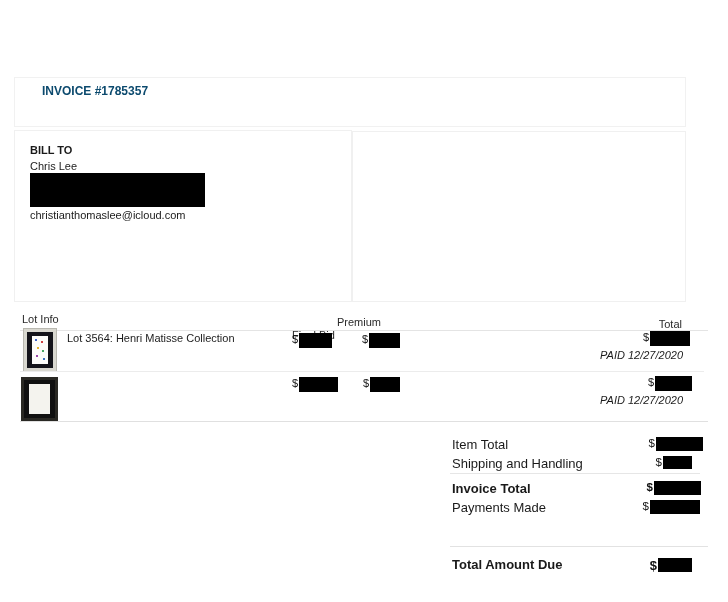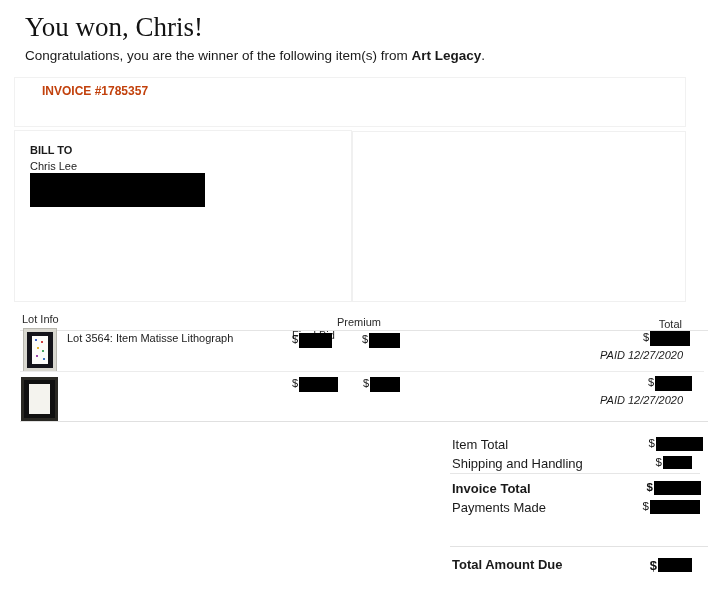--- a/index.html
+++ b/index.html
@@ -10,21 +10,21 @@
   }
   .abs { position:absolute; }
 
   
   .page-title { left:25px; top:12px; font-family:"Liberation Serif", serif; font-size:27px; color:#121212; }
   .page-subtitle { left:25px; top:48px; font-size:13.5px; color:#1a1a1a; }
   .page-subtitle b { font-weight:bold; }
 
   
   .invoice-cell { left:14px; top:77px; width:672px; height:50px; border:1px solid #f1f1f1; }
-  .invoice-number { left:42px; top:84px; font-size:12px; font-weight:bold; color:#c2410c; text-decoration:none; }
+  .invoice-number { left:42px; top:84px; font-size:12px; font-weight:bold; color:#0c4a6e; text-decoration:none; }
   .auction-title { left:42px; top:100px; font-size:12.5px; font-weight:bold; color:#151515; }
 
   
   .cell-left  { left:14px;  top:130px; width:338px; height:172px; border:1px solid #f0f0f0; }
   .cell-right { left:352px; top:131px; width:334px; height:171px; border:1px solid #f0f0f0; }
   .billto-label { left:30px; top:144px; font-size:11px; font-weight:bold; color:#1a1a1a; }
   .billto-name  { left:30px; top:160px; font-size:11px; }
   .billto-redact { left:30px; top:173px; width:175px; height:34px; background:#000; }
   .billto-email { left:30px; top:209px; font-size:11px; color:#1a1a1a; text-decoration:none; }
 
@@ -86,46 +86,43 @@
   .val-paym  { right:28px; top:500px; } .val-paym .redact { width:50px; height:14px; }
   .val-due   { right:36px; top:558px; font-weight:bold; font-size:13px; } .val-due .redact { width:34px; height:14px; }
   .sum-sep1 { left:450px; right:28px; top:473px; background:#e6e6e6; }
   .sum-sep2 { left:450px; right:20px; top:546px; background:#e2e2e2; }
 </style>
 </head>
 <body>
 
 <div class="page">
 
-  <div class="abs page-title">You won, Chris!</div>
-  <div class="abs page-subtitle">
-    <span>Congratulations, you are the winner of the following item(s) from </span><b>Art Legacy</b><span>.</span>
-  </div>
 
   <div class="abs invoice-cell"></div>
   <a href="#" class="abs invoice-number">INVOICE #1785357</a>
 
   <div class="abs cell-left"></div>
   <div class="abs cell-right"></div>
   <div class="abs billto-label">BILL TO</div>
   <div class="abs billto-name">Chris Lee</div>
   <div class="abs billto-redact"></div>
+  <a href="#" class="abs billto-email">christianthomaslee@icloud.com</a>
 
   <div class="abs th th-lotinfo">Lot Info</div>
   <div class="abs th th-finalbid">Final Bid</div>
   <div class="abs th th-premium">Premium</div>
   <div class="abs th th-total">Total</div>
   <div class="abs hline header-line"></div>
 
   <div class="abs thumb thumb1">
     <div class="mat">
       <div class="art"></div>
     </div>
   </div>
-  <div class="abs lot-title lot1-title">Lot 3564: Item Matisse Lithograph</div>
+  <div class="abs lot-title lot1-title">Lot 3564: Henri Matisse Collection</div>
   <div class="abs money bid1">
     <span class="cur">$</span>
       <span class="redact"></span>
   </div>
   <div class="abs money prem1">
     <span class="cur">$</span>
       <span class="redact"></span>
   </div>
   <div class="abs money tot1">
     <span class="cur">$</span>

